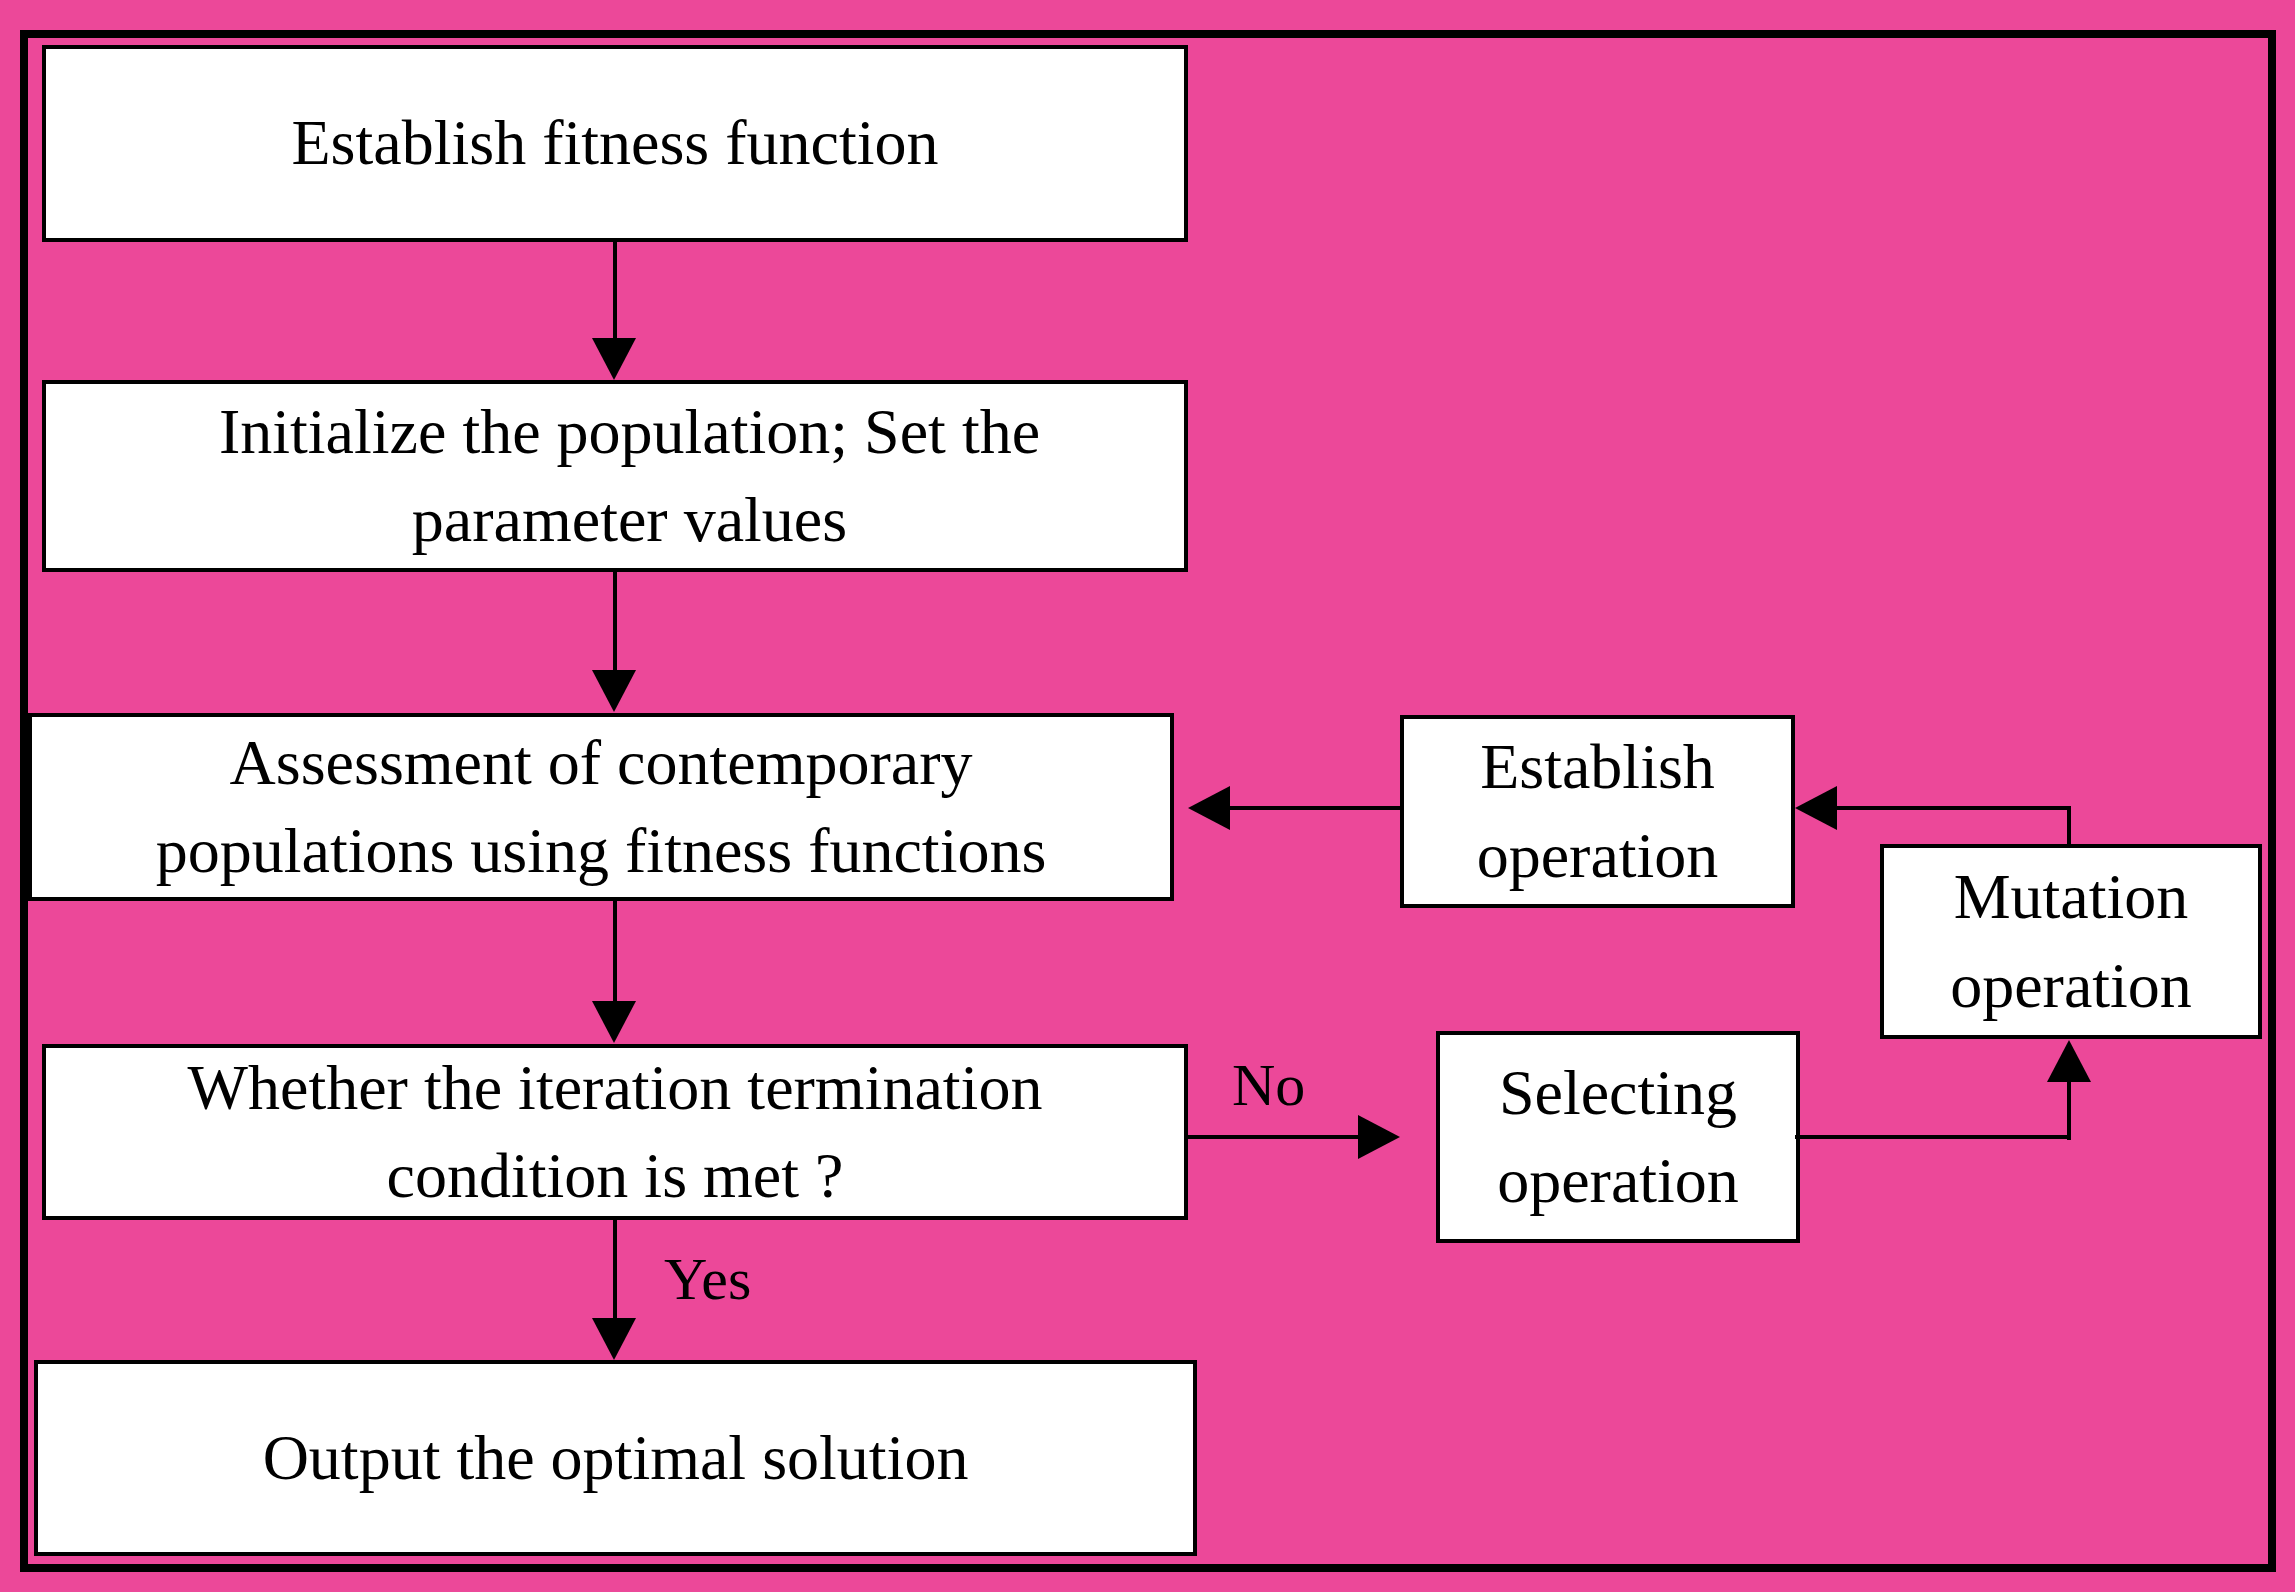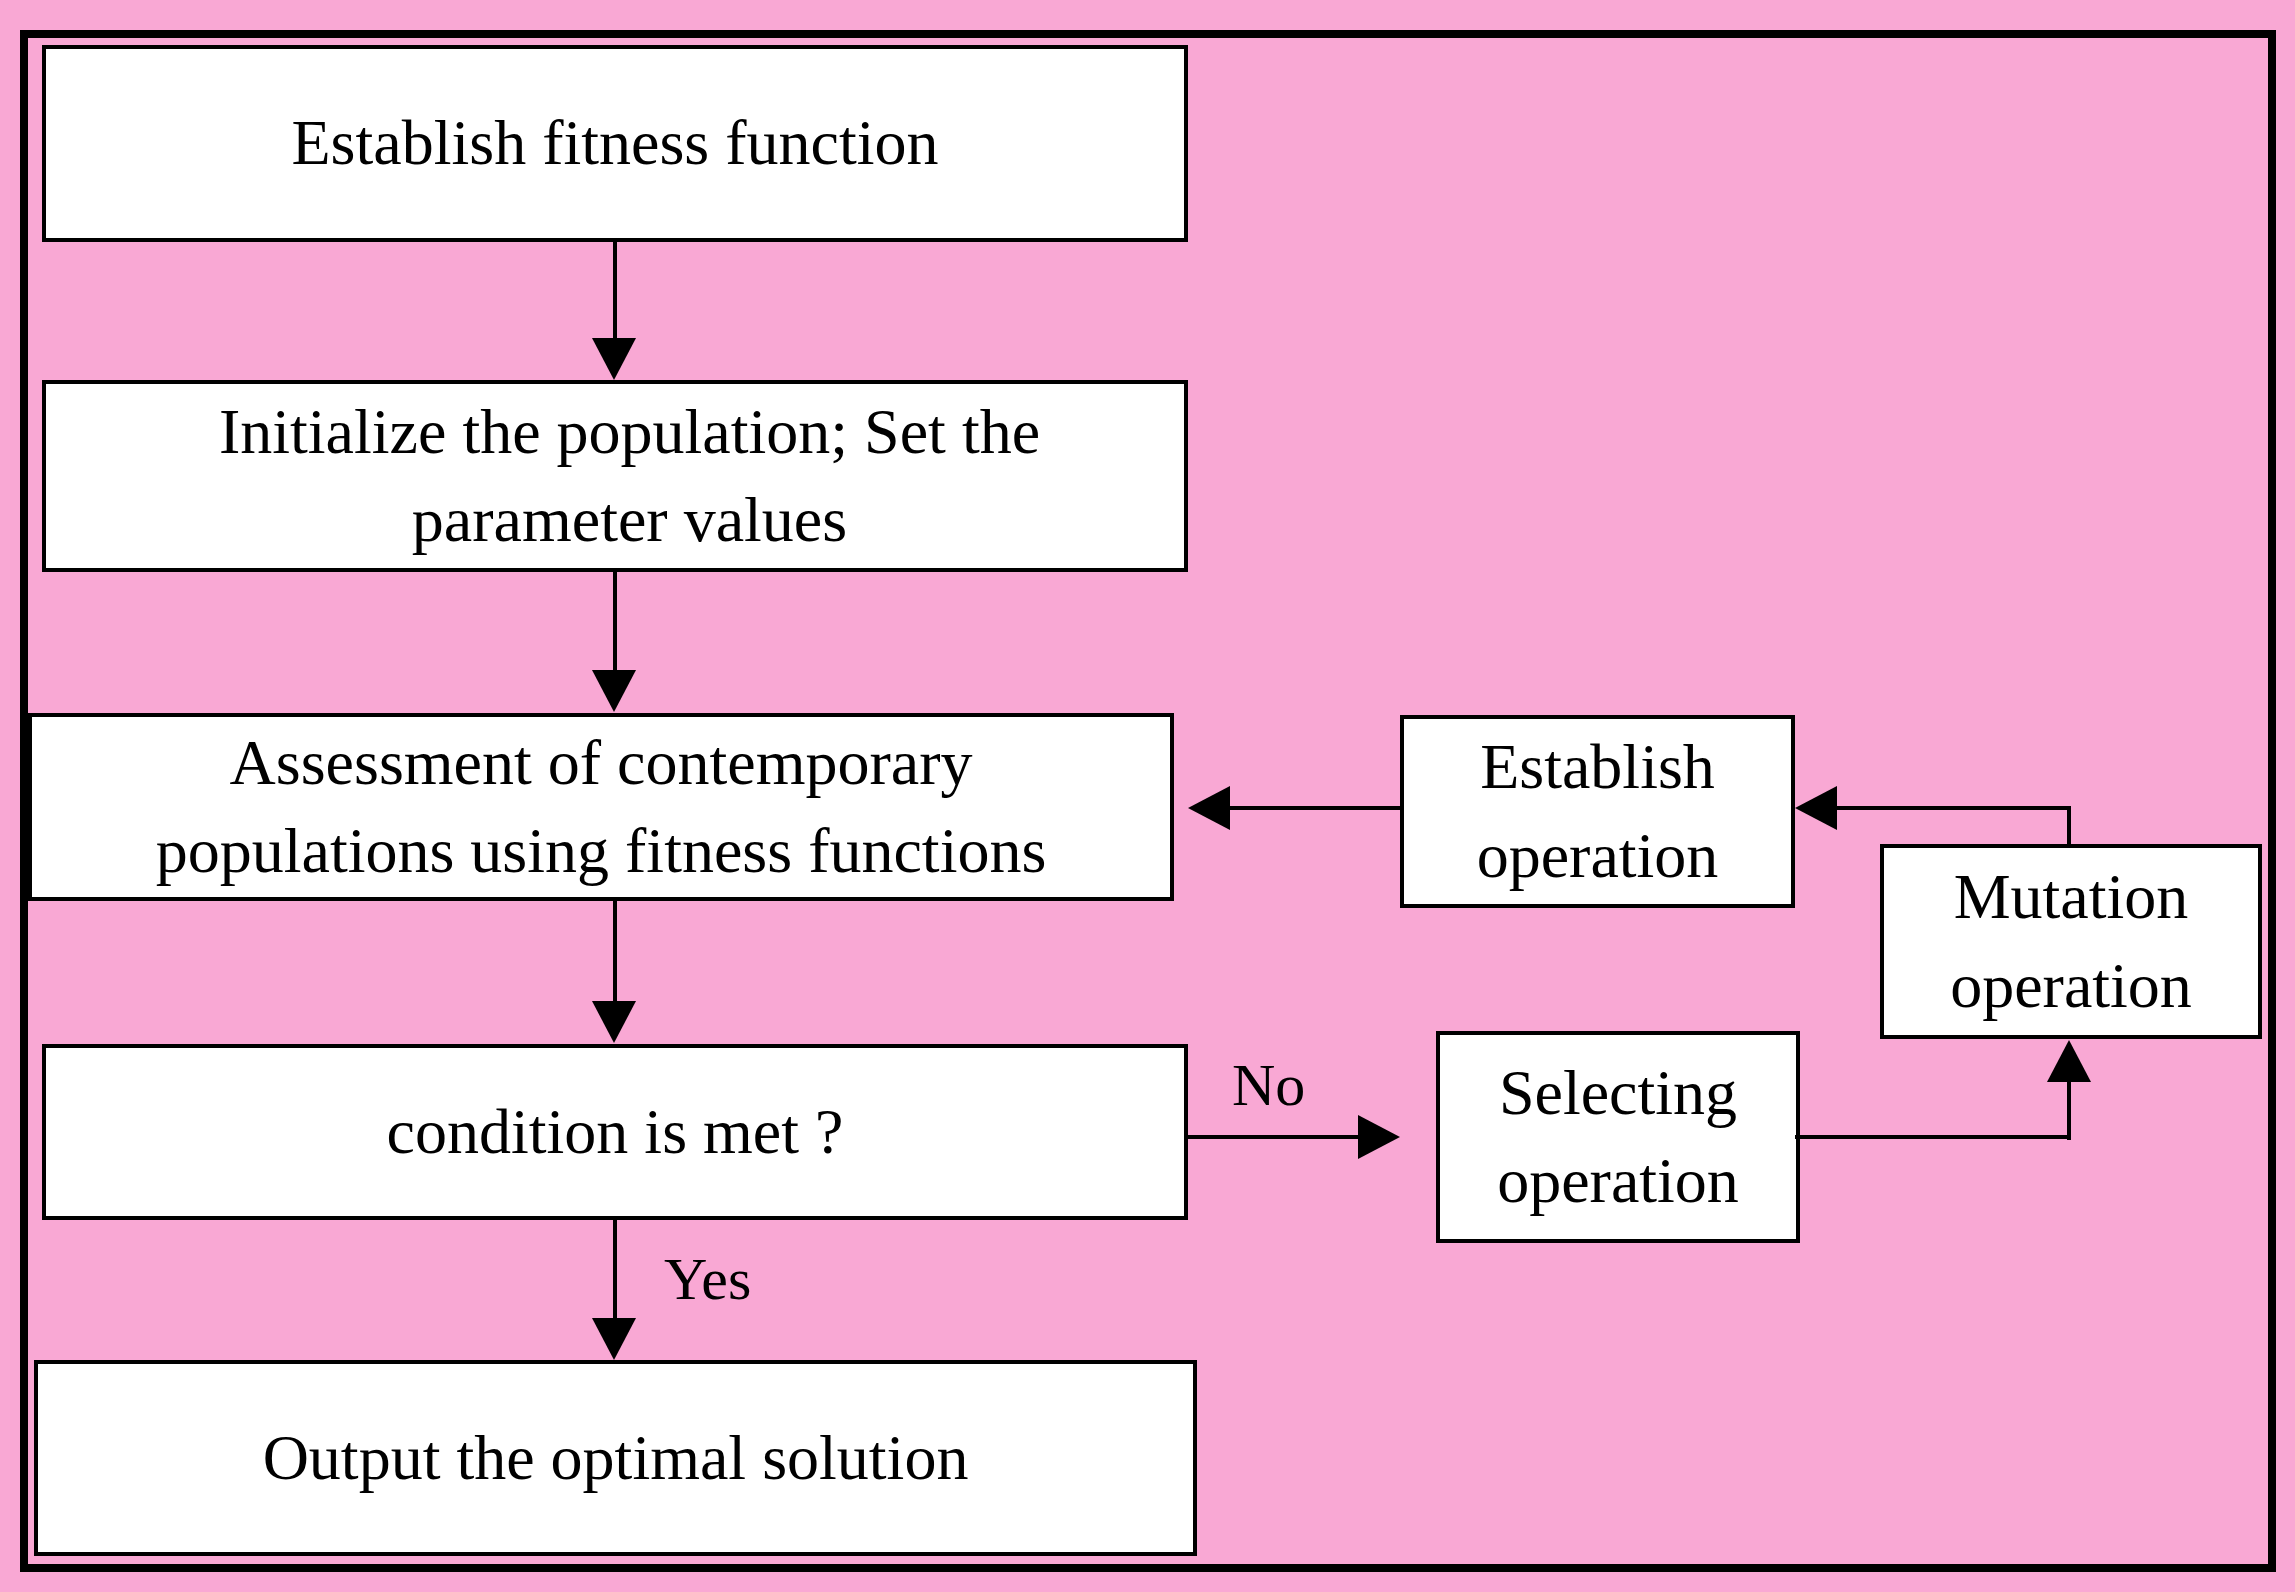--- a/index.html
+++ b/index.html
@@ -4,21 +4,21 @@
 <style>
   html, body {
     margin: 0;
     padding: 0;
     background: #ffffff;
   }
   .canvas {
     position: relative;
     width: 2295px;
     height: 1593px;
-    background: #f9a8d4;
+    background: #ec4899;
     color: #000000;
     font-family: "Liberation Serif", "DejaVu Serif", serif;
     overflow: hidden;
   }
   .frame {
     position: absolute;
     left: 19.5px;
     top: 30px;
     width: 2256px;
     height: 1542px;
@@ -90,20 +90,21 @@
     <span>Initialize the population; Set the</span>
     <span>parameter values</span>
   </div>
 
   <div class="node" style="left:28px; top:713px; width:1146px; height:188px;">
     <span>Assessment of contemporary</span>
     <span>populations using fitness functions</span>
   </div>
 
   <div class="node" style="left:42px; top:1044px; width:1146px; height:176px;">
+    <span>Whether the iteration termination</span>
     <span>condition is met ?</span>
   </div>
 
   <div class="node" style="left:34px; top:1360px; width:1163px; height:196px;text-align:center;">
     <span>Output the optimal solution</span>
   </div>
 
   <div class="node" style="left:1400px; top:715px; width:395px; height:193px;">
     <span>Establish</span>
     <span>operation</span>

